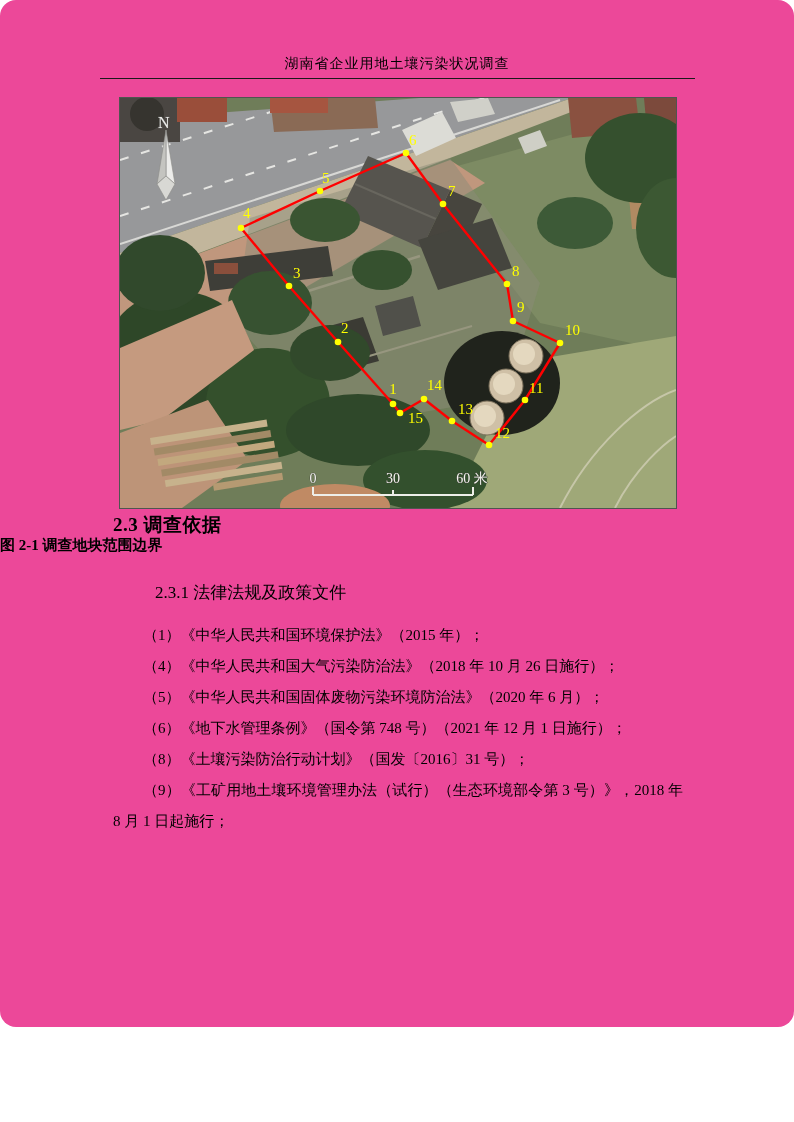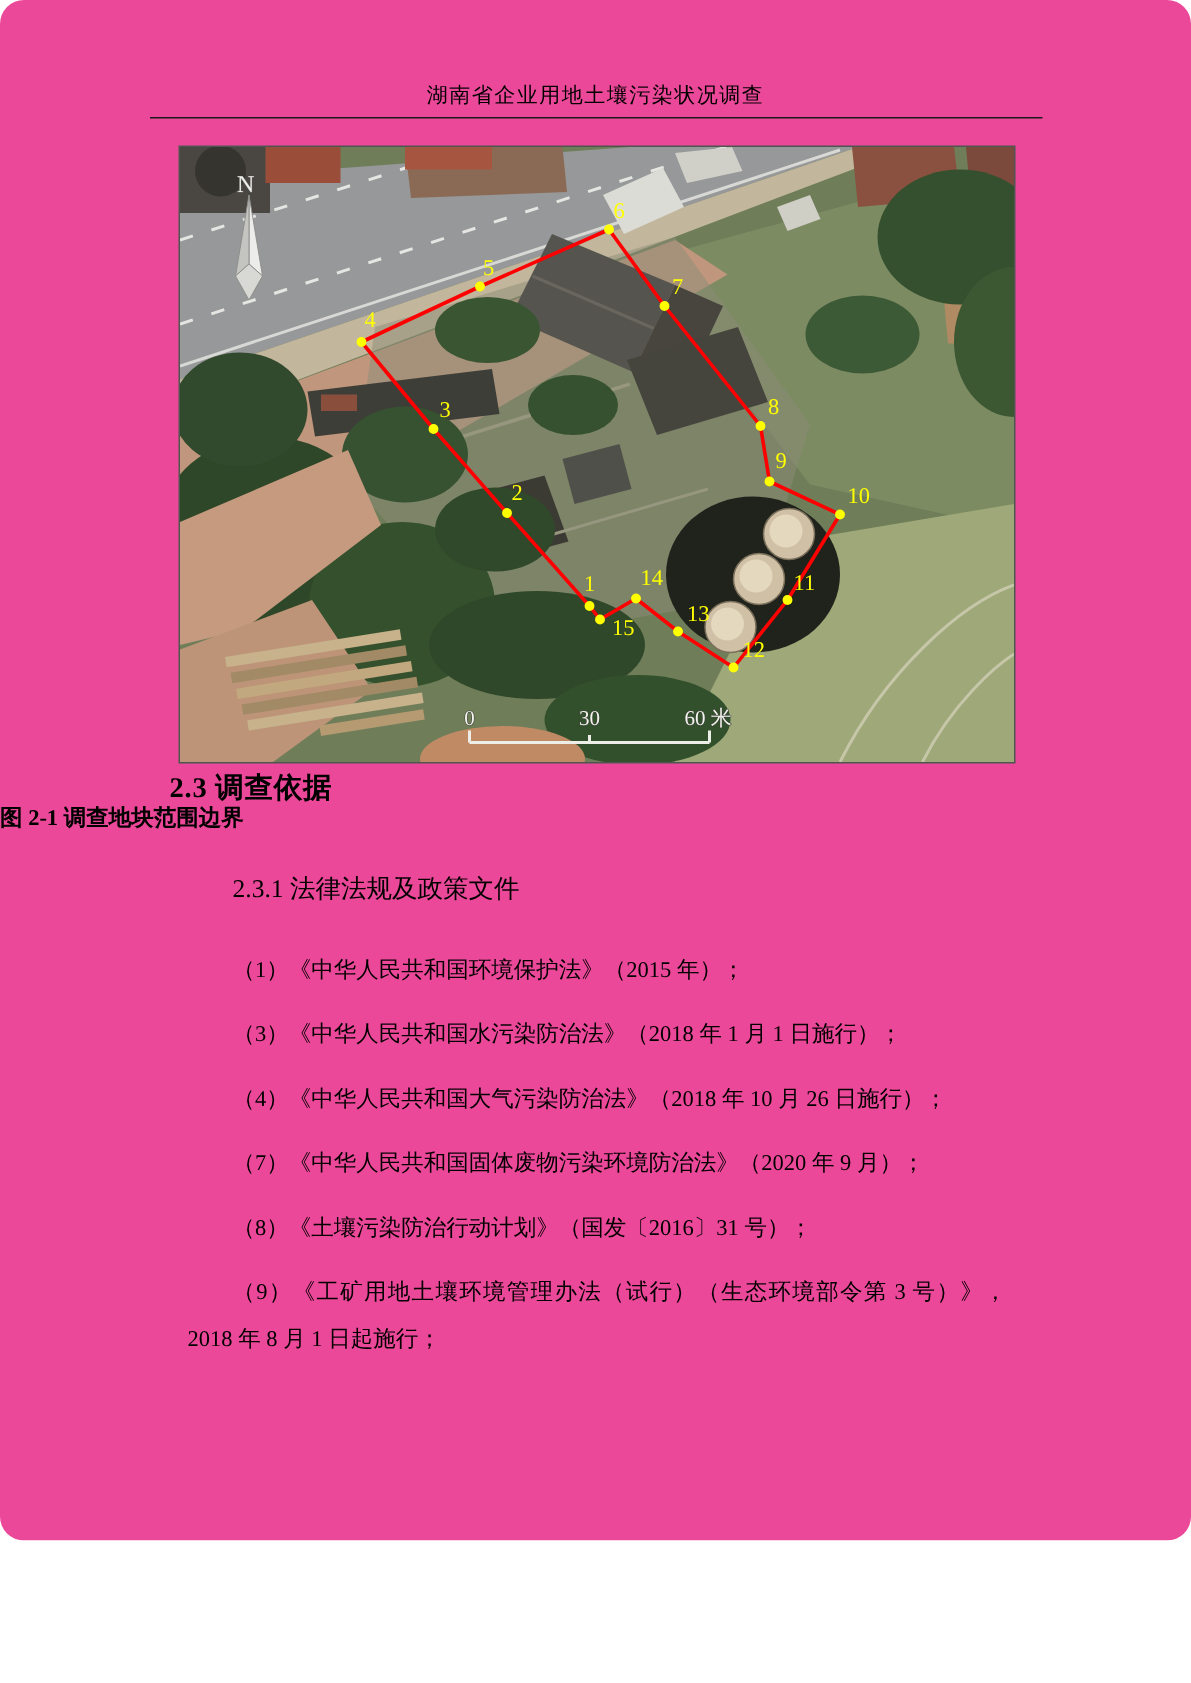--- a/index.html
+++ b/index.html
@@ -8,21 +8,21 @@
     font-family:"Liberation Serif","DejaVu Serif",serif;color:#000;border-radius:16px;
   }
   .header-title{position:absolute;top:55px;left:0;width:100%;text-align:center;font-size:14px;letter-spacing:1px;}
   .header-rule{position:absolute;top:78px;left:100px;right:99px;height:0;border-bottom:1.6px solid #1a1a1a;}
   .map-figure{position:absolute;left:119px;top:97px;width:556px;height:410px;border:1px solid #4f5550;}
   .map-figure svg{display:block;}
   .figure-caption{position:absolute;top:536px;left:0;width:100%;text-align:left;font-size:15px;font-weight:bold;}
   .h1{position:absolute;top:512px;left:113px;font-size:19px;font-weight:bold;letter-spacing:0.5px;}
   .h2{position:absolute;top:581px;left:113px;font-size:17px;font-weight:normal;margin-left:42px;}
   .legal-list{position:absolute;top:620px;left:113px;width:570px;font-size:15px;line-height:31px;text-align:justify;}
-  .legal-item{margin:12px;text-indent:2em;}
+  .legal-item{margin:0;text-indent:2em;}
   .page-number{position:absolute;top:1031px;left:0;width:100%;text-align:center;font-size:13px;font-family:"Liberation Sans","DejaVu Sans",sans-serif;}
   
   .pt-label{font-family:"Liberation Serif",serif;font-size:15px;}
   .scale-label{font-family:"Liberation Serif",serif;font-size:14px;fill:#f4f4ef;paint-order:stroke;stroke:#3f4038;stroke-width:0.7px;}
   .north-n{font-family:"Liberation Serif",serif;font-size:16px;fill:#ececea;paint-order:stroke;stroke:#6b6b68;stroke-width:0.5px;}
 </style>
 </head>
 <body>
 
 <div class="page">
@@ -170,21 +170,21 @@
     </svg>
   </div>
 
   <div class="figure-caption">图  2-1 调查地块范围边界</div>
 
   <div class="h1">2.3  调查依据</div>
   <div class="h2">2.3.1  法律法规及政策文件</div>
 
   <div class="legal-list" id="legal-list">
       <p class="legal-item">（1）《中华人民共和国环境保护法》（2015 年）；</p>
-      <p class="legal-item">（3）《中华人民共和国水污染防治法》（2018 年 1 月 1 日施行）；</p>
       <p class="legal-item">（4）《中华人民共和国大气污染防治法》（2018 年 10 月 26 日施行）；</p>
-      <p class="legal-item">（7）《中华人民共和国固体废物污染环境防治法》（2020 年 9 月）；</p>
+      <p class="legal-item">（5）《中华人民共和国固体废物污染环境防治法》（2020 年 6 月）；</p>
+      <p class="legal-item">（6）《地下水管理条例》（国令第 748 号）（2021 年 12 月 1 日施行）；</p>
       <p class="legal-item">（8）《土壤污染防治行动计划》（国发〔2016〕31 号）；</p>
       <p class="legal-item">（9）《工矿用地土壤环境管理办法（试行）（生态环境部令第 3 号）》，2018 年 8 月 1 日起施行；</p>
     </div>
 
   <div class="page-number">10</div>
 </div>
 
 </body></html>

